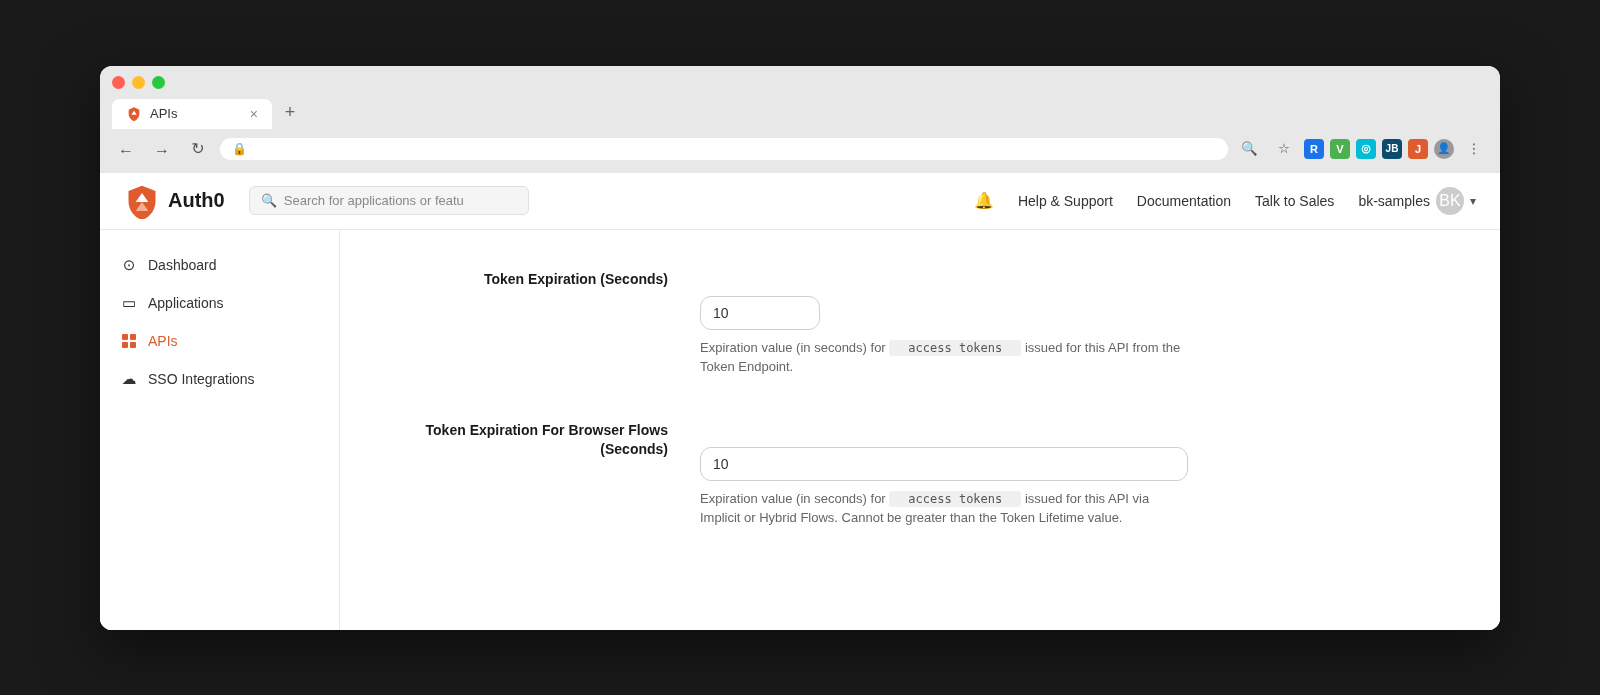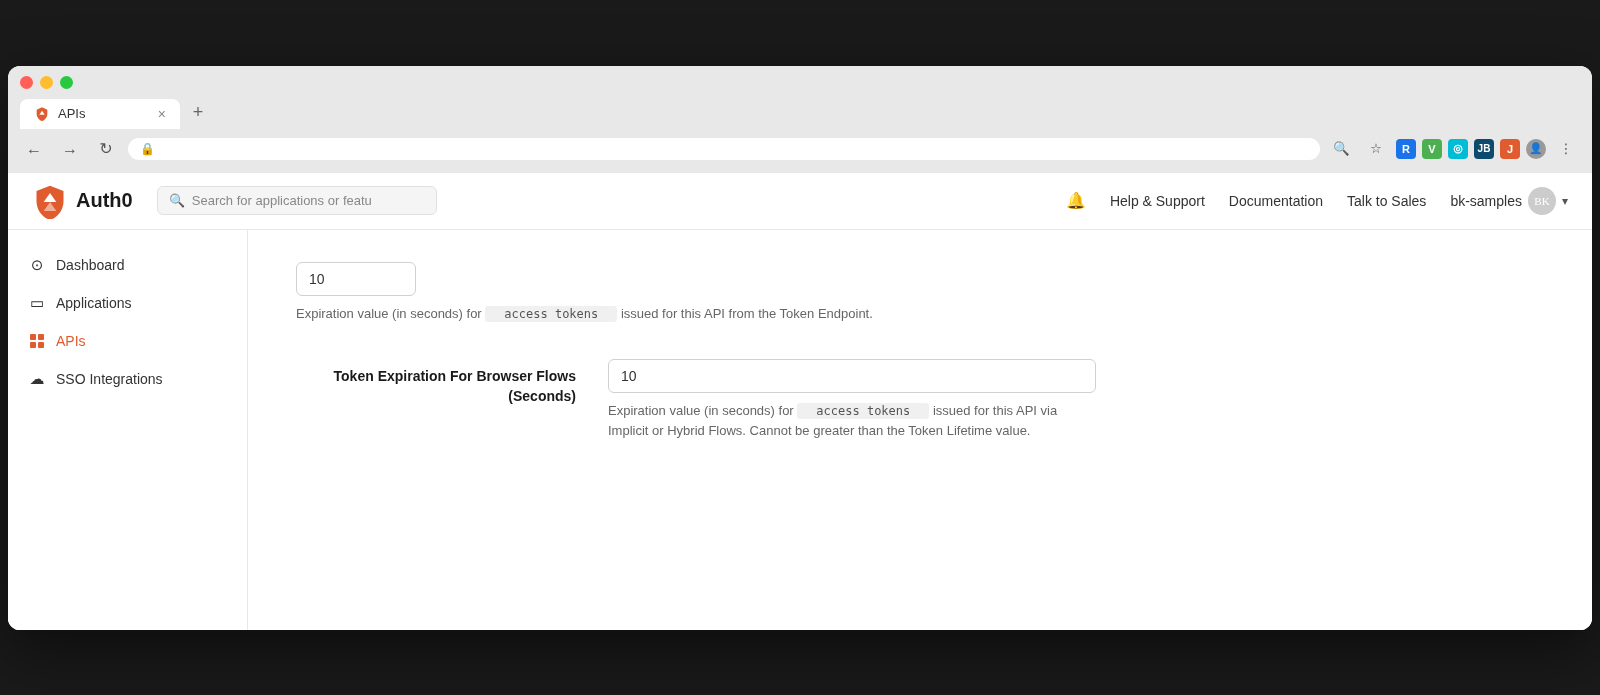--- a/index.html
+++ b/index.html
@@ -6,21 +6,21 @@
     body {
       background: #1a1a1a;
       display: flex;
       justify-content: center;
       align-items: center;
       min-height: 100vh;
       font-family: -apple-system, BlinkMacSystemFont, 'Segoe UI', sans-serif;
     }
 
     .browser-window {
-      width: 1584px;
+      width: 1400px;
       background: #fff;
       border-radius: 12px;
       overflow: hidden;
       box-shadow: 0 20px 60px rgba(0,0,0,0.5);
     }
 
     
     .browser-chrome {
       background: #e8e8e8;
       padding: 10px 12px 0;
@@ -245,24 +245,23 @@
     }
 
     .user-avatar {
       width: 28px;
       height: 28px;
       border-radius: 50%;
       background: #ccc;
       display: flex;
       align-items: center;
       justify-content: center;
-      font-size: 11px;
+      font-size: 16px;
       color: #fff;
       overflow: hidden;
-      font-family: Liberation Serif, serif;
     }
 
     
     .main-layout {
       display: flex;
       min-height: 400px;
     }
 
     
     .sidebar {
@@ -331,25 +330,26 @@
     }
 
     .form-control-col {
       flex: 1;
     }
 
     .form-input {
       width: 100%;
       padding: 8px 12px;
       border: 1px solid #d0d0d0;
-      border-radius: 6px;
+      border-radius: 11px;
       font-size: 14px;
       color: #333;
       outline: none;
       background: #fff;
+      margin-top: 34px;
     }
 
     .form-input.short {
       width: 120px;
     }
 
     .form-help {
       margin-top: 8px;
       font-size: 13px;
       color: #666;
@@ -470,20 +470,23 @@
         <div class="sidebar-item">
           <span class="sidebar-icon">☁</span>
           <span>SSO Integrations</span>
         </div>
       </div>
 
       <div class="content">
         <div class="form-section">
 
           <div class="form-row">
+            <div class="form-label-col">
+              <label class="form-label">Token Expiration (Seconds)</label>
+            </div>
             <div class="form-control-col">
               <input type="text" class="form-input short" value="10" style="">
               <div class="form-help">
                 <span>Expiration value (in seconds) for</span>
                 <code>access tokens</code>
                 <span>issued for this API from the Token Endpoint.</span>
               </div>
             </div>
           </div>
 

